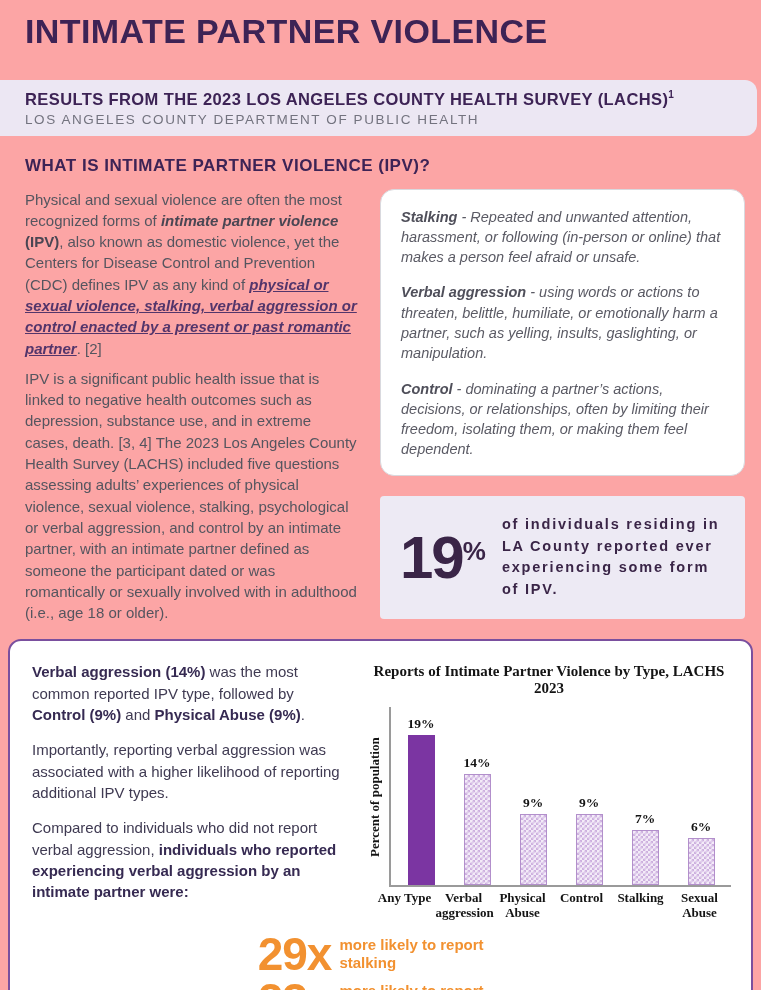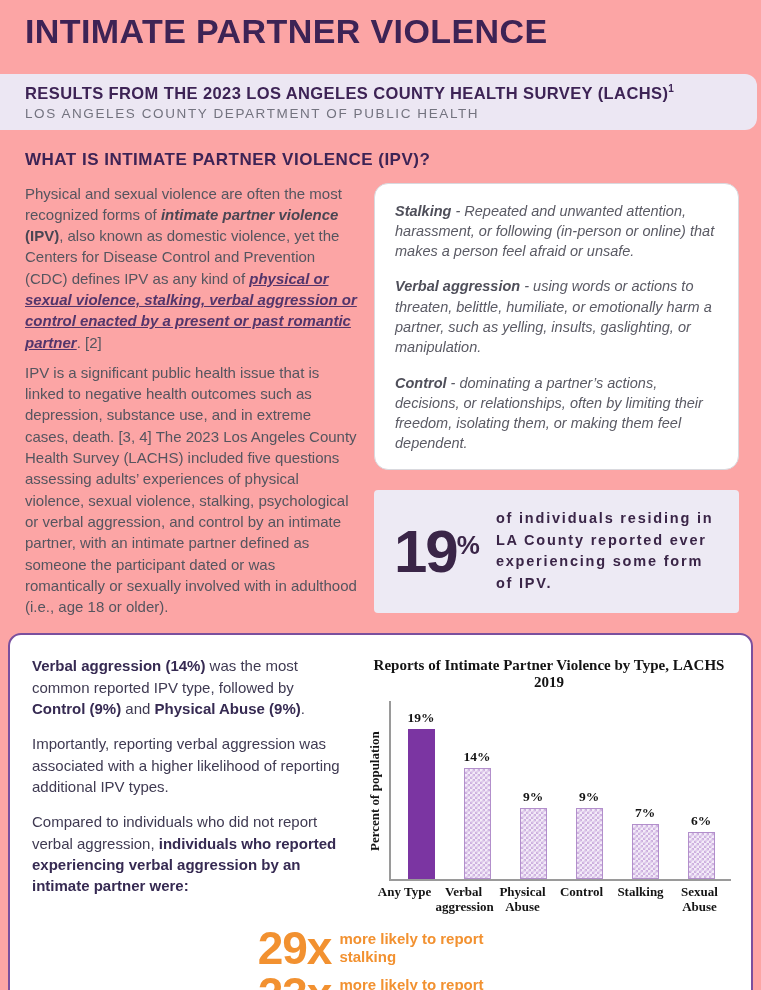--- a/index.html
+++ b/index.html
@@ -7,32 +7,32 @@
   .page {
     width:761px; height:990px; position:relative; background:#fca5a5;
     font-family:"Liberation Sans", sans-serif; overflow:hidden;
   }
   
   .main-title {
     padding:12px 0 0 25px; font-size:34px; font-weight:800;
     color:#3d2355; letter-spacing:0.4px;
   }
   .banner {
-    margin-top:23px; width:757px; background:#ece7f3;
+    margin-top:29px; width:757px; background:#ece7f3;
     border-radius:0 12px 12px 0; padding:9px 10px 9px 25px;
   }
   .banner-line1 { font-size:16.5px; font-weight:bold; color:#3d2355; letter-spacing:0.4px; }
   .banner-line1 sup { font-size:10px; vertical-align:super; }
   .banner-line2 { font-size:13.5px; color:#73737f; letter-spacing:1.6px; margin-top:3px; }
   .section-heading {
     margin:20px 0 0 25px; font-size:17px; font-weight:bold;
     color:#3d2355; letter-spacing:0.5px;
   }
   
-  .columns { display:flex; margin:13px 16px 0 25px; gap:16px; }
+  .columns { display:flex; margin:13px 16px 0 25px; gap:22px; }
   .left-col { width:333px; font-size:15px; line-height:1.42; color:#55555f; }
   .left-col p + p { margin-top:9px; }
   .bi { font-weight:bold; font-style:italic; color:#4a4653; }
   .b  { font-weight:bold; color:#4a4653; }
   .link-phrase {
     font-weight:bold; font-style:italic; text-decoration:underline;
     color:#53356b; cursor:pointer;
   }
   .right-col { width:365px; }
   .def-box {
@@ -150,21 +150,21 @@
 
   <div class="big-box">
     <div class="big-box-top">
       <div class="findings">
         <p><span class="fb">Verbal aggression (14%)</span><span> was the most common reported IPV type, followed by </span><span class="fb">Control (9%)</span><span> and </span><span class="fb">Physical Abuse (9%)</span><span>.</span></p>
         <p>Importantly, reporting verbal aggression was associated with a higher likelihood of reporting additional IPV types.</p>
         <p><span>Compared to individuals who did not report verbal aggression, </span><span class="fb">individuals who reported experiencing verbal aggression by an intimate partner were:</span></p>
       </div>
 
       <div class="chart">
-        <div class="chart-title">Reports of Intimate Partner Violence by Type, LACHS 2019</div>
+        <div class="chart-title">Reports of Intimate Partner Violence by Type, LACHS 2023</div>
         <div class="chart-body">
           <div class="y-axis-label">Percent of population</div>
           <div class="plot">
               <div class="bar-group">
                 <div class="bar-value">19%</div>
                 <div class="bar bar-solid" style="height: 150px;"></div>
               </div>
               <div class="bar-group">
                 <div class="bar-value">14%</div>
                 <div class="bar bar-pattern" style="height: 111px;"></div>

